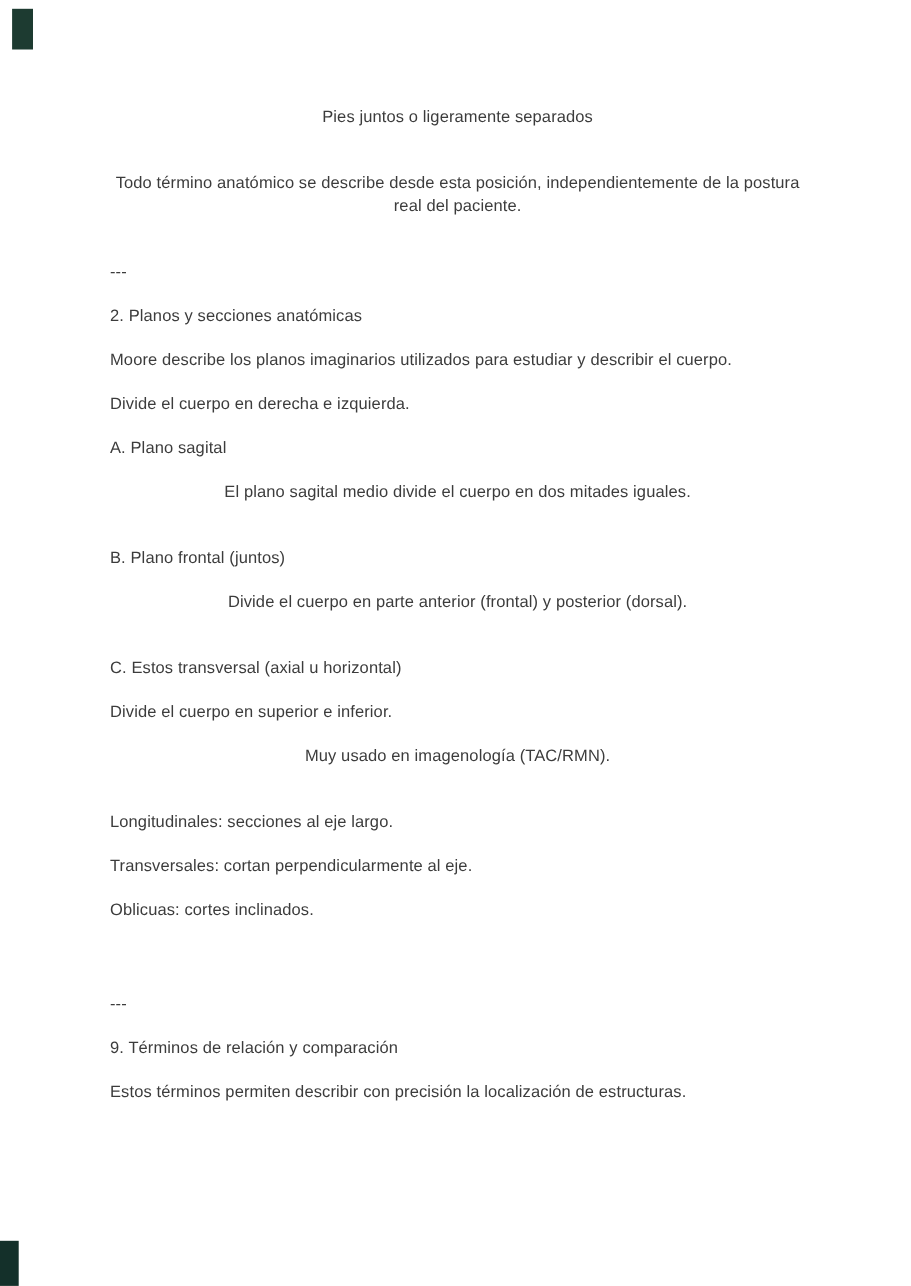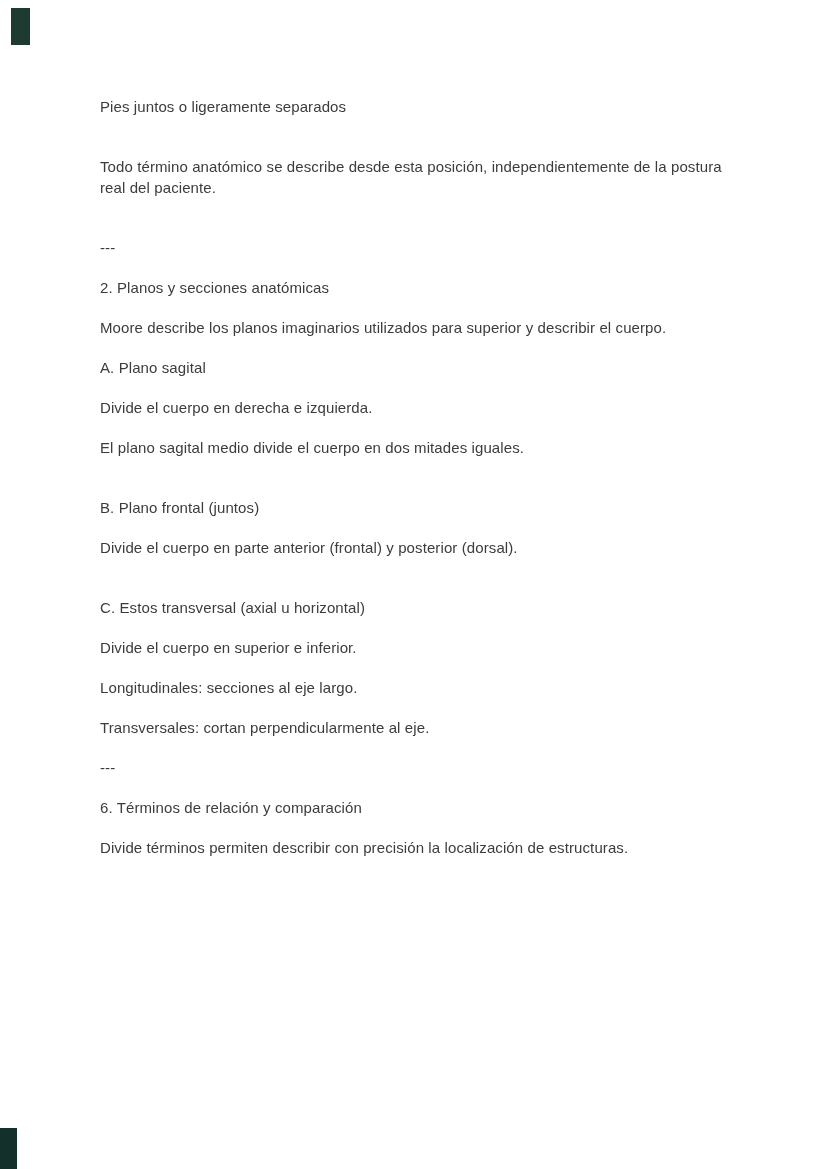--- a/index.html
+++ b/index.html
@@ -42,41 +42,43 @@
     font-size: 15px;
     line-height: 21px;
     font-weight: 400;
     letter-spacing: 0.1px;
   }
   .doc-body p {
     margin: 0;
     padding: 0;
   }
   .g-n { margin-bottom: 19px !important; }
-  .g-l { margin-bottom: 39px !important; }
+  .g-l { margin-bottom: 39px !important; text-align: center; }
   .g-x { margin-bottom: 64px !important; }
 </style>
 </head>
 <body>
 
 <div class="page">
   <span class="artifact artifact-top"></span>
   <span class="artifact artifact-bottom"></span>
   <div class="doc-body" id="doc-body">
       <p class="g-l">Pies juntos o ligeramente separados</p>
       <p class="g-l">Todo término anatómico se describe desde esta posición, independientemente de la postura real del paciente.</p>
       <p class="g-n">---</p>
       <p class="g-n">2. Planos y secciones anatómicas</p>
-      <p class="g-n">Moore describe los planos imaginarios utilizados para superior y describir el cuerpo.</p>
+      <p class="g-n">Moore describe los planos imaginarios utilizados para estudiar y describir el cuerpo.</p>
+      <p class="g-n">Divide el cuerpo en derecha e izquierda.</p>
       <p class="g-n">A. Plano sagital</p>
-      <p class="g-n">Divide el cuerpo en derecha e izquierda.</p>
       <p class="g-l">El plano sagital medio divide el cuerpo en dos mitades iguales.</p>
       <p class="g-n">B. Plano frontal (juntos)</p>
       <p class="g-l">Divide el cuerpo en parte anterior (frontal) y posterior (dorsal).</p>
       <p class="g-n">C. Estos transversal (axial u horizontal)</p>
       <p class="g-n">Divide el cuerpo en superior e inferior.</p>
+      <p class="g-l">Muy usado en imagenología (TAC/RMN).</p>
       <p class="g-n">Longitudinales: secciones al eje largo.</p>
       <p class="g-n">Transversales: cortan perpendicularmente al eje.</p>
+      <p class="g-x">Oblicuas: cortes inclinados.</p>
       <p class="g-n">---</p>
-      <p class="g-n">6. Términos de relación y comparación</p>
-      <p class="g-n">Divide términos permiten describir con precisión la localización de estructuras.</p>
+      <p class="g-n">9. Términos de relación y comparación</p>
+      <p class="g-n">Estos términos permiten describir con precisión la localización de estructuras.</p>
     </div>
 </div>
 
 </body></html>

